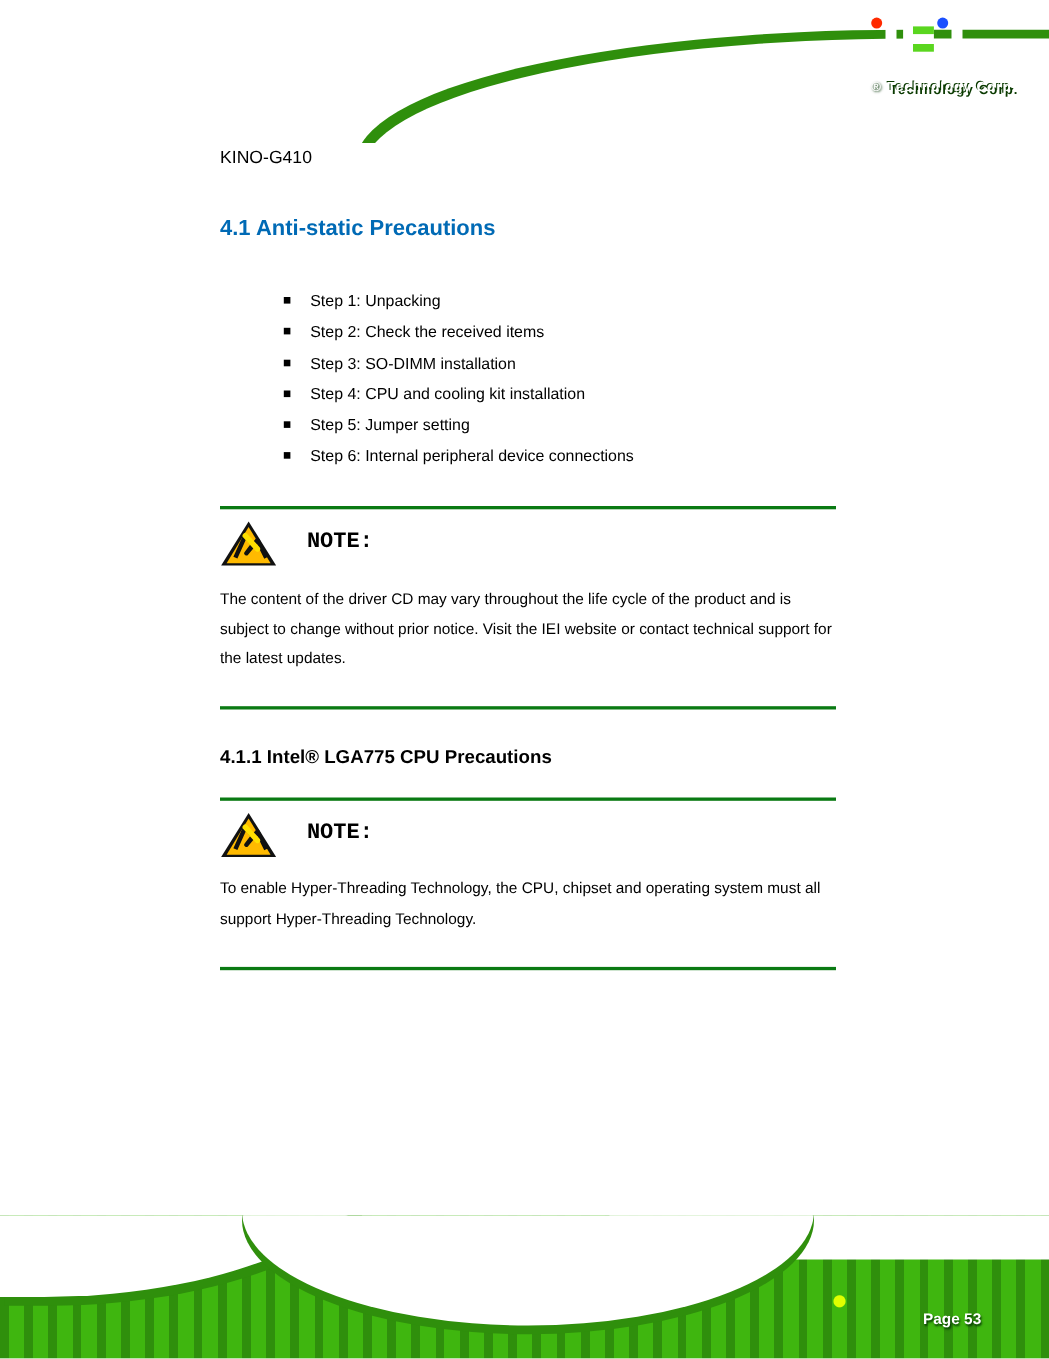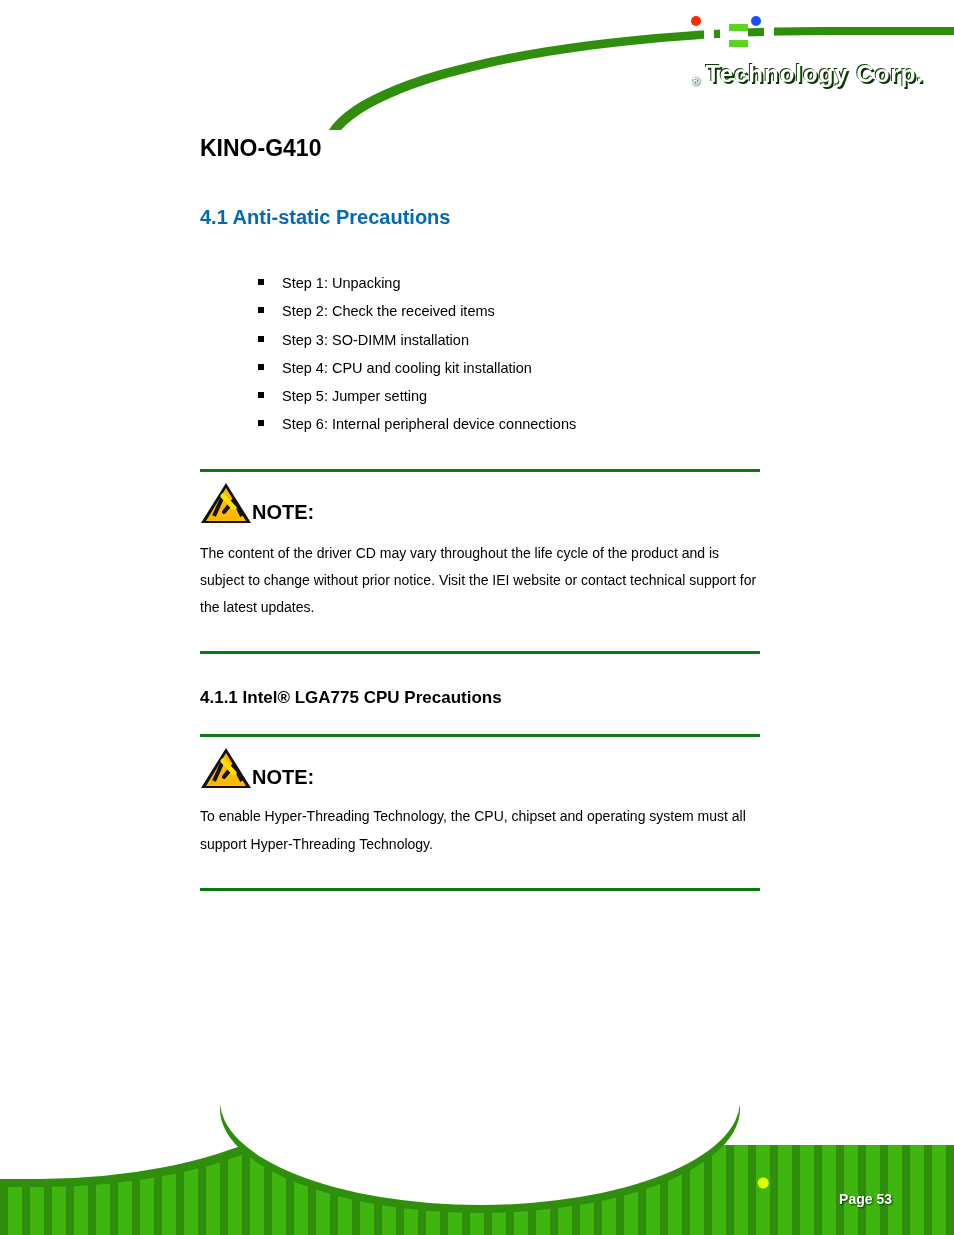--- a/index.html
+++ b/index.html
@@ -47,21 +47,21 @@
   .logo-iei {
     display: inline-flex; align-items: flex-end; gap: 3px;
     font-size: 42px; line-height: 1; font-family: Arial, sans-serif; font-weight: 900;
     color: #fff;
   }
   .logo-iei .bar { display: inline-block; width: 10px; height: 42px; background: #fff; border-radius: 2px; }
   .logo-iei .dot { width: 10px; height: 10px; border-radius: 50%; display: inline-block; margin-bottom: 32px; }
   .dot.red { background: #ff2a00; }
   .dot.blue { background: #1a4fff; }
   .logo-reg { font-size: 12px; align-self: flex-end; margin-right: 2px; }
-  .logo-text { font-size: 24px; letter-spacing: 1px; margin-top: 2px; text-shadow: 2px 2px 0 #0a3a00, -1px -1px 0 #0a3a00; }
+  .logo-text { font-size: 12px; letter-spacing: 1px; margin-top: 14px; text-shadow: 2px 2px 0 #0a3a00, -1px -1px 0 #0a3a00; }
 
   
   .ftr-band { position: absolute; bottom: 0; left: 0; width: 954px; height: 130px; overflow: hidden; }
   .circuit-bg.ftr {
     position: absolute; inset: 0;
     background:
       radial-gradient(circle at 80% 60%, #e0ff00 0 5px, transparent 6px),
       repeating-linear-gradient(90deg, #2f8f0c 0 8px, #3fb60f 8px 22px),
       repeating-linear-gradient(0deg, #2f8f0c 0 6px, #3aae10 6px 20px),
       linear-gradient(#4dd315, #2f8f0c);
@@ -73,29 +73,29 @@
   }
   .ftr-swoosh2 {
     position: absolute; bottom: 56px; left: 0; width: 360px; height: 200px; background: #fff;
     border-bottom-right-radius: 320px 150px;
     box-shadow: 4px 8px 0 0 #2f8f0c;
   }
   .ftr-right-white { position: absolute; bottom: 90px; right: 0; width: 400px; height: 120px; background: #fff; }
 
   
   .content { position: absolute; top: 135px; left: 200px; width: 560px; }
-  .product-title { font-size: 23px; font-weight: 700; }
+  .product-title { font-size: 16px; font-weight: 400; }
   .section-head { font-size: 20px; font-weight: 700; color: #006ab5; margin-top: 44px; }
   ul.steps { list-style: none; margin: 40px 0 0 58px; }
   ul.steps li { font-size: 14.5px; line-height: 1.95; position: relative; padding-left: 24px; }
   ul.steps li::before { content: ""; position: absolute; left: 0; top: 10px; width: 6px; height: 6px; background: #000; }
   .rule { height: 3px; background: #0a7a13; margin: 30px 0 0 0; }
 
   .note-wrap { margin-top: 10px; }
-  .note-head-row { display: flex; align-items: flex-end; gap: 0; }
+  .note-head-row { display: flex; align-items: flex-start; gap: 27px; font-family: Liberation Mono, monospace; }
   .note-title { font-size: 20px; font-weight: 700; margin-top: 8px; }
   .note-body { font-size: 14px; line-height: 1.95; margin-top: 16px; }
   .note-body.tight { margin-top: 14px; }
 
   .tri-icon { width: 52px; height: 42px; }
   .subsection-head { font-size: 17px; font-weight: 700; margin-top: 34px; }
 
   .page-num { position: absolute; right: 62px; bottom: 28px; font-size: 14px; font-weight: 700; color: #fff; text-shadow: 1px 1px 2px #003300; }
 </style>
 </head>

